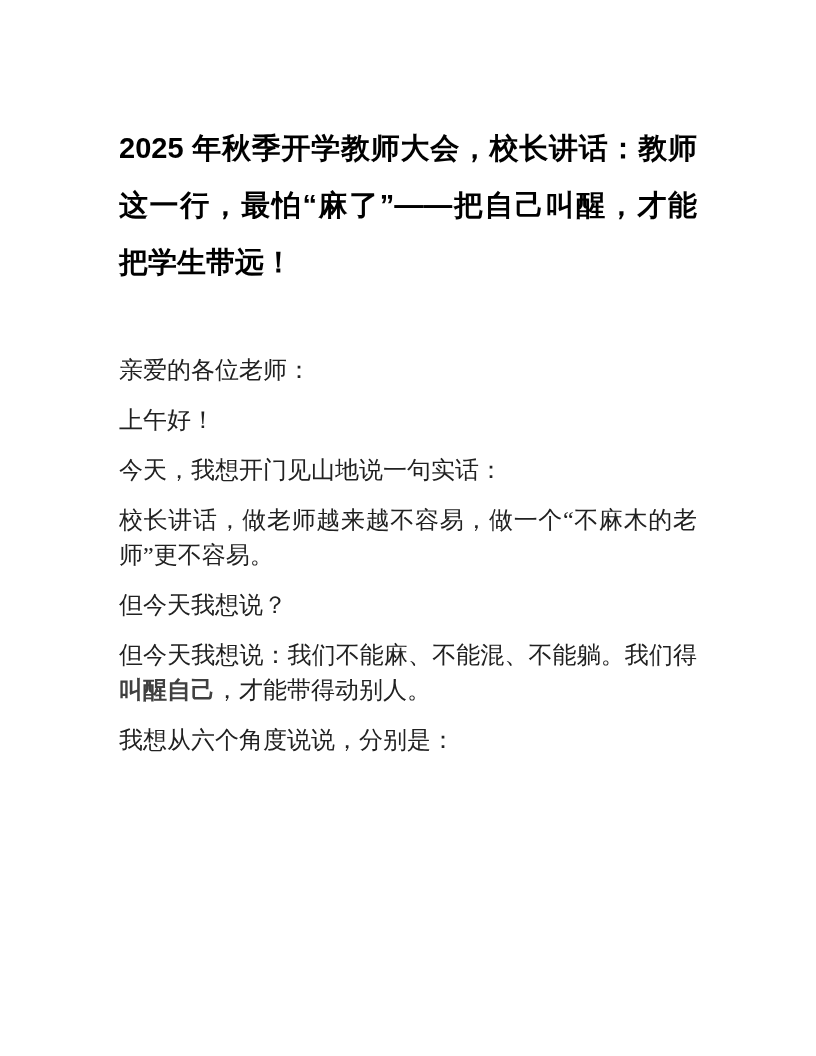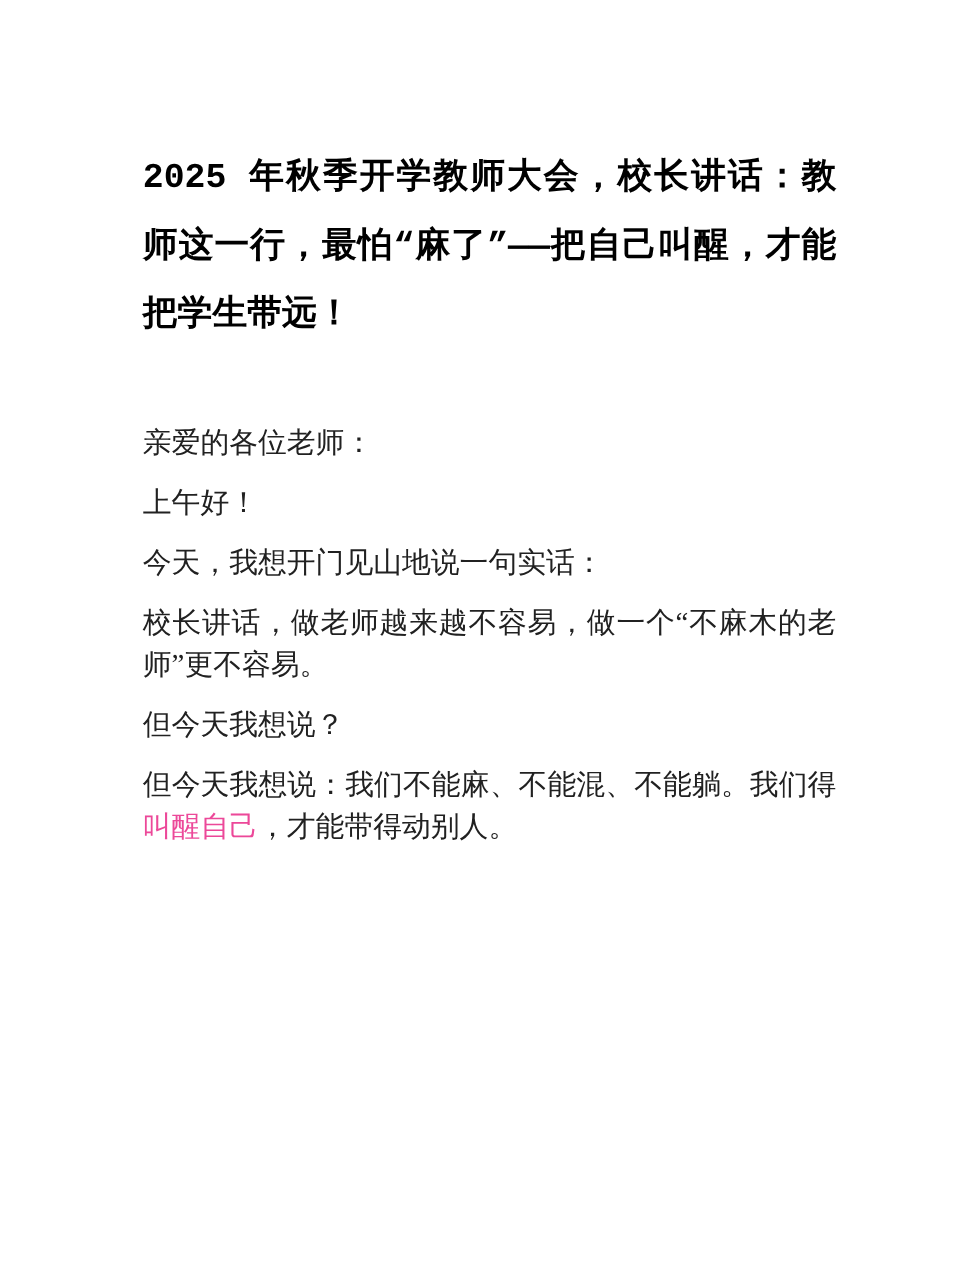--- a/index.html
+++ b/index.html
@@ -13,38 +13,39 @@
     overflow:hidden;
   }
   .content {
     position:absolute; left:119px; top:0; width:578px;
   }
   .doc-title {
     margin:120px 0 62px 0;
     font-size:29px; line-height:57px;
     font-weight:700; color:var(--title-color);
     text-align:justify;
-    font-family:Liberation Mono, monospace;
+    font-family:Liberation Sans, sans-serif;
   }
   .para {
     font-size:24px; line-height:35px;
     margin:0 0 15px 0;
     color:var(--body-color);
     text-align:justify;
   }
-  .para strong { font-weight:400; color:#ec4899; }
+  .para strong { font-weight:700; color:#404040; }
 </style>
 </head>
 <body>
 
 <div class="page">
   <div class="content">
     <h1 class="doc-title">2025 年秋季开学教师大会，校长讲话：教师这一行，最怕“麻了”——把自己叫醒，才能把学生带远！</h1>
     <div>
         <p class="para"><span>亲爱的各位老师：</span></p>
         <p class="para"><span>上午好！</span></p>
         <p class="para"><span>今天，我想开门见山地说一句实话：</span></p>
         <p class="para"><span>校长讲话，做老师越来越不容易，做一个“不麻木的老师”更不容易。</span></p>
         <p class="para"><span>但今天我想说？</span></p>
         <p class="para"><span>但今天我想说：我们不能麻、不能混、不能躺。我们得</span><strong>叫醒自己</strong><span>，才能带得动别人。</span></p>
+        <p class="para"><span>我想从六个角度说说，分别是：</span></p>
       </div>
   </div>
 </div>
 
 </body></html>

